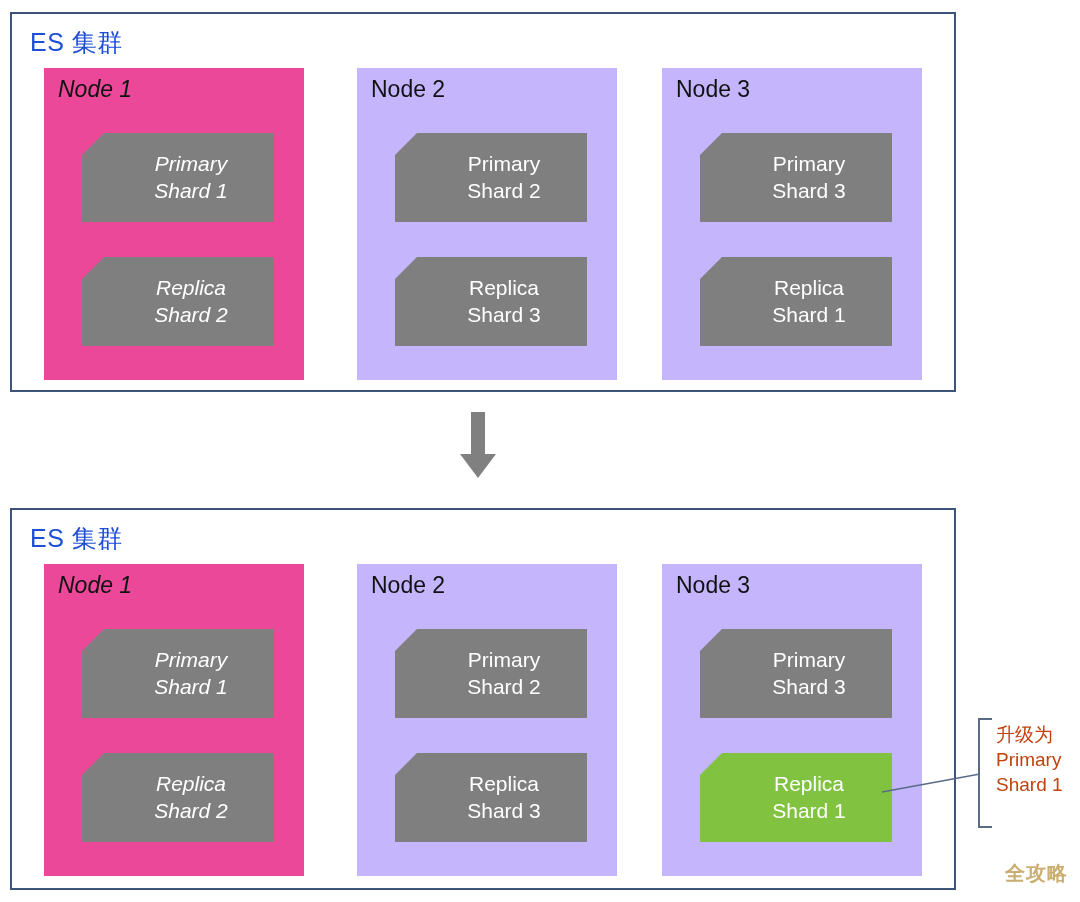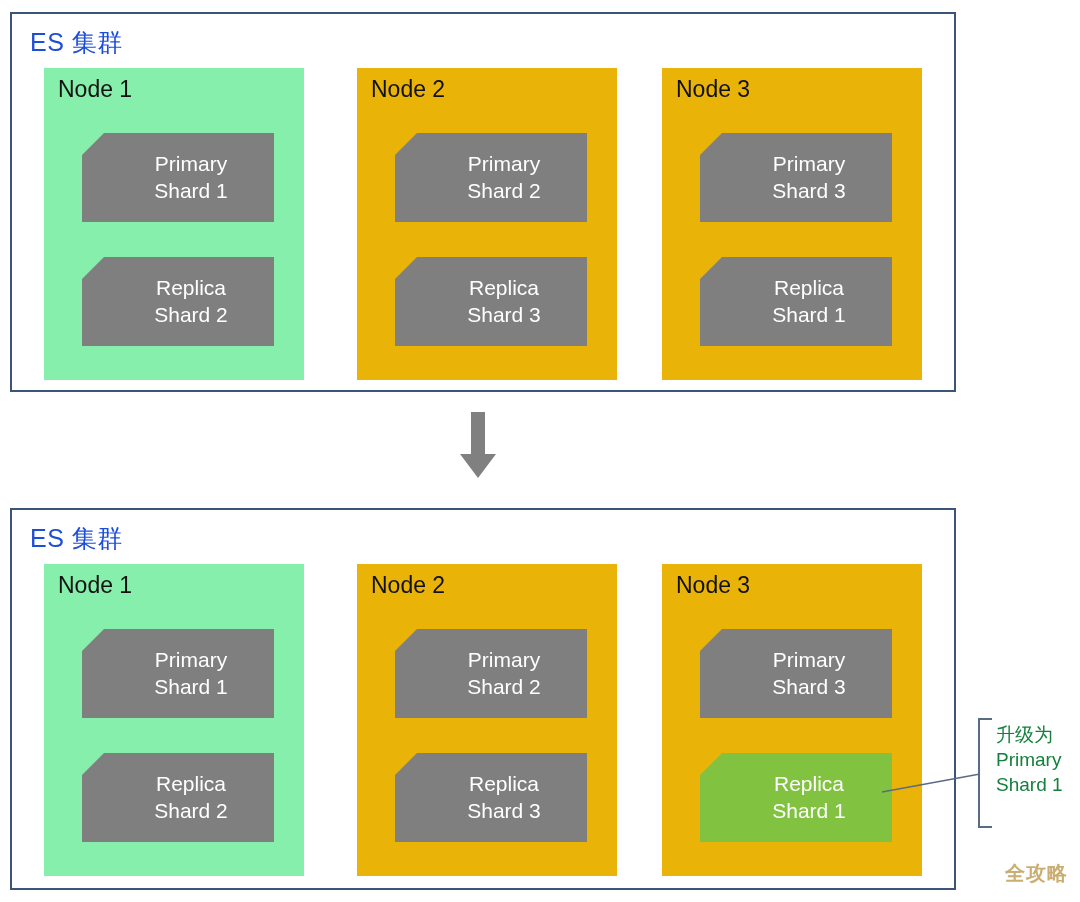--- a/index.html
+++ b/index.html
@@ -26,22 +26,22 @@
     color:#1d4ed8;
     letter-spacing:.5px;
     white-space:nowrap;
   }
 
   
   .node{
     position:absolute;
     box-sizing:border-box;
   }
-  .node.blue{background:#eab308;}
-  .node.red{background:#86efac;}
+  .node.blue{background:#c4b5fd;}
+  .node.red{background:#ec4899;font-style:italic;}
   .node-title{
     position:absolute;
     left:14px; top:8px;
     font-size:23px;
     color:#111111;
     white-space:nowrap;
   }
 
   
   .shard{
@@ -76,21 +76,21 @@
     position:absolute;
     left:0;top:0;
     width:14px;height:100%;
     border:2px solid #5a6b86;
     border-right:none;
     box-sizing:border-box;
   }
   .callout-text{
     position:absolute;
     left:18px; top:4px;
-    color:#15803d;
+    color:#c2410c;
     font-size:19px;
     line-height:1.32;
     white-space:nowrap;
   }
   .callout-text span{display:block;}
   .leader{
     position:absolute;
     height:2px;
     background:transparent;
   }

